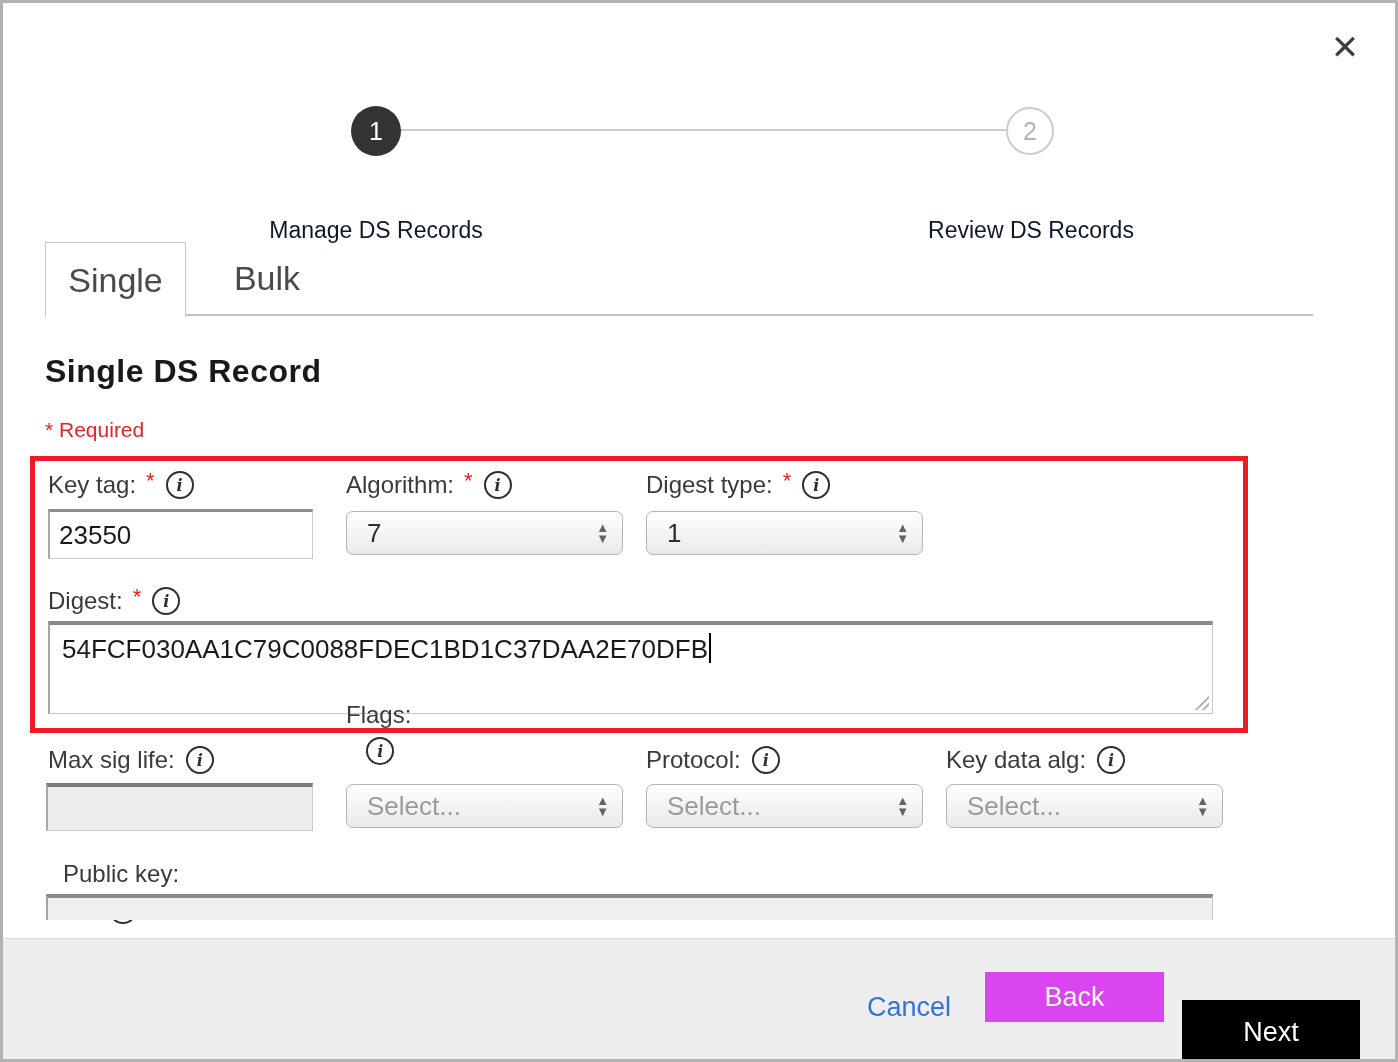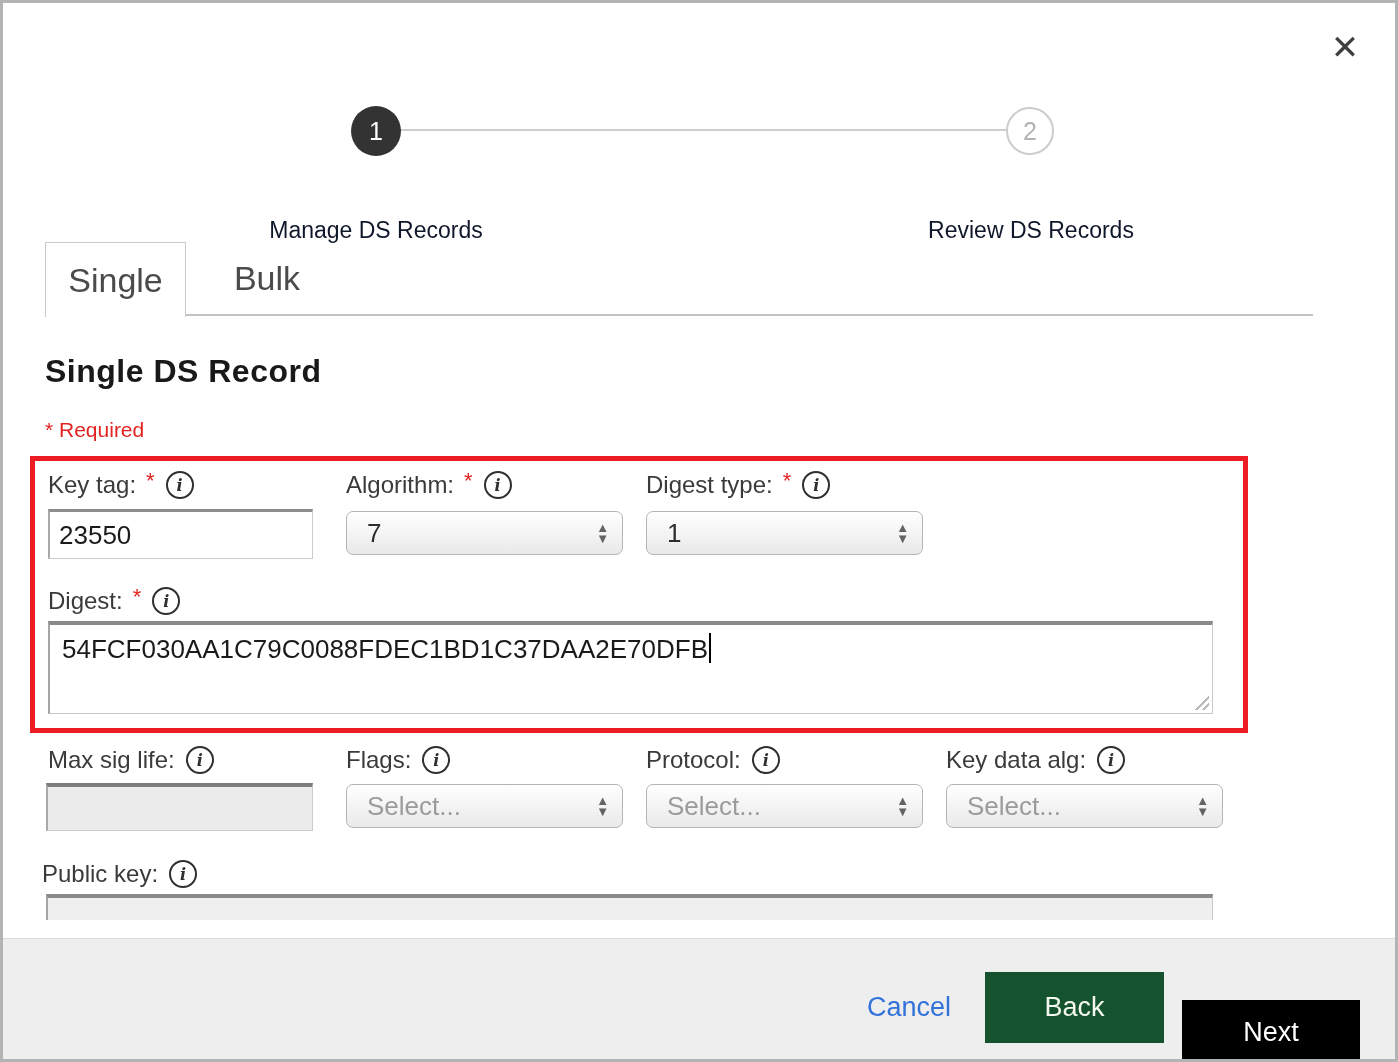--- a/index.html
+++ b/index.html
@@ -55,21 +55,21 @@
   .caret{display:inline-block;width:2px;height:30px;background:#000;vertical-align:-5px;margin-left:1px;}
   .grip{position:absolute;right:3px;bottom:3px;width:17px;height:17px;
     background:repeating-linear-gradient(-45deg,transparent 0 3px,#b9b9b9 3px 5px);
     clip-path:polygon(100% 0,100% 100%,0 100%);}
   .textarea.cutoff{background:#efefef;border-bottom:none;}
 
   
   .footer{left:0;bottom:0;width:100%;height:121px;background:#eeeeee;border-top:1px solid #dcdcdc;box-sizing:border-box;}
   .cancel-link{left:864px;top:989px;font-size:27px;color:#3272d9;cursor:pointer;z-index:4;}
   .btn{display:flex;align-items:center;justify-content:center;font-size:27px;cursor:pointer;box-sizing:border-box;z-index:4;}
-  .btn.back{left:982px;top:969px;width:179px;height:71px;background:#14532d;color:#f5f8ee;}
+  .btn.back{left:982px;top:969px;width:179px;height:50px;background:#d946ef;color:#f5f8ee;}
   .btn.next{left:1179px;top:997px;width:178px;height:72px;background:#000000;border-bottom:8px solid #4c1d95;color:#ffffff;}
 </style>
 </head>
 <body>
 
 <div class="modal">
 
   <div class="abs close-btn">✕</div>
 
   <div class="abs step-line"></div>
@@ -126,21 +126,21 @@
   </div>
   <div class="abs textarea" style="left:45px;top:618px;width:1165px;height:93px;">
     <span>54FCF030AA1C79C0088FDEC1BD1C37DAA2E70DFB</span><span class="caret"></span>
     <span class="grip"></span>
   </div>
 
   <div class="abs field-label" style="left:45px;top:743px;">
     <span>Max sig life:</span>
     <span class="info-icon">i</span>
   </div>
-  <div class="abs field-label" style="left:343px;top:743px;">
+  <div class="abs field-label" style="left:343px;top:698px;flex-direction:column;">
     <span>Flags:</span>
     <span class="info-icon">i</span>
   </div>
   <div class="abs field-label" style="left:643px;top:743px;">
     <span>Protocol:</span>
     <span class="info-icon">i</span>
   </div>
   <div class="abs field-label" style="left:943px;top:743px;">
     <span>Key data alg:</span>
     <span class="info-icon">i</span>
@@ -162,21 +162,21 @@
     </span>
   </div>
   <div class="abs select" style="left:943px;top:781px;width:277px;">
     <span class="sel-text muted">Select...</span>
     <span class="arrows">
       <span>▲</span>
         <span>▼</span>
     </span>
   </div>
 
-  <div class="abs field-label" style="left:39px;top:857px;">
+  <div class="abs field-label" style="left:60px;top:857px;flex-direction:column;">
     <span>Public key:</span>
     <span class="info-icon">i</span>
   </div>
   <div class="abs textarea cutoff" style="left:43px;top:891px;width:1167px;height:26px;">
     <span></span>
   </div>
 
   <div class="abs footer"></div>
   <div class="abs cancel-link">Cancel</div>
   <div class="abs btn back">Back</div>

